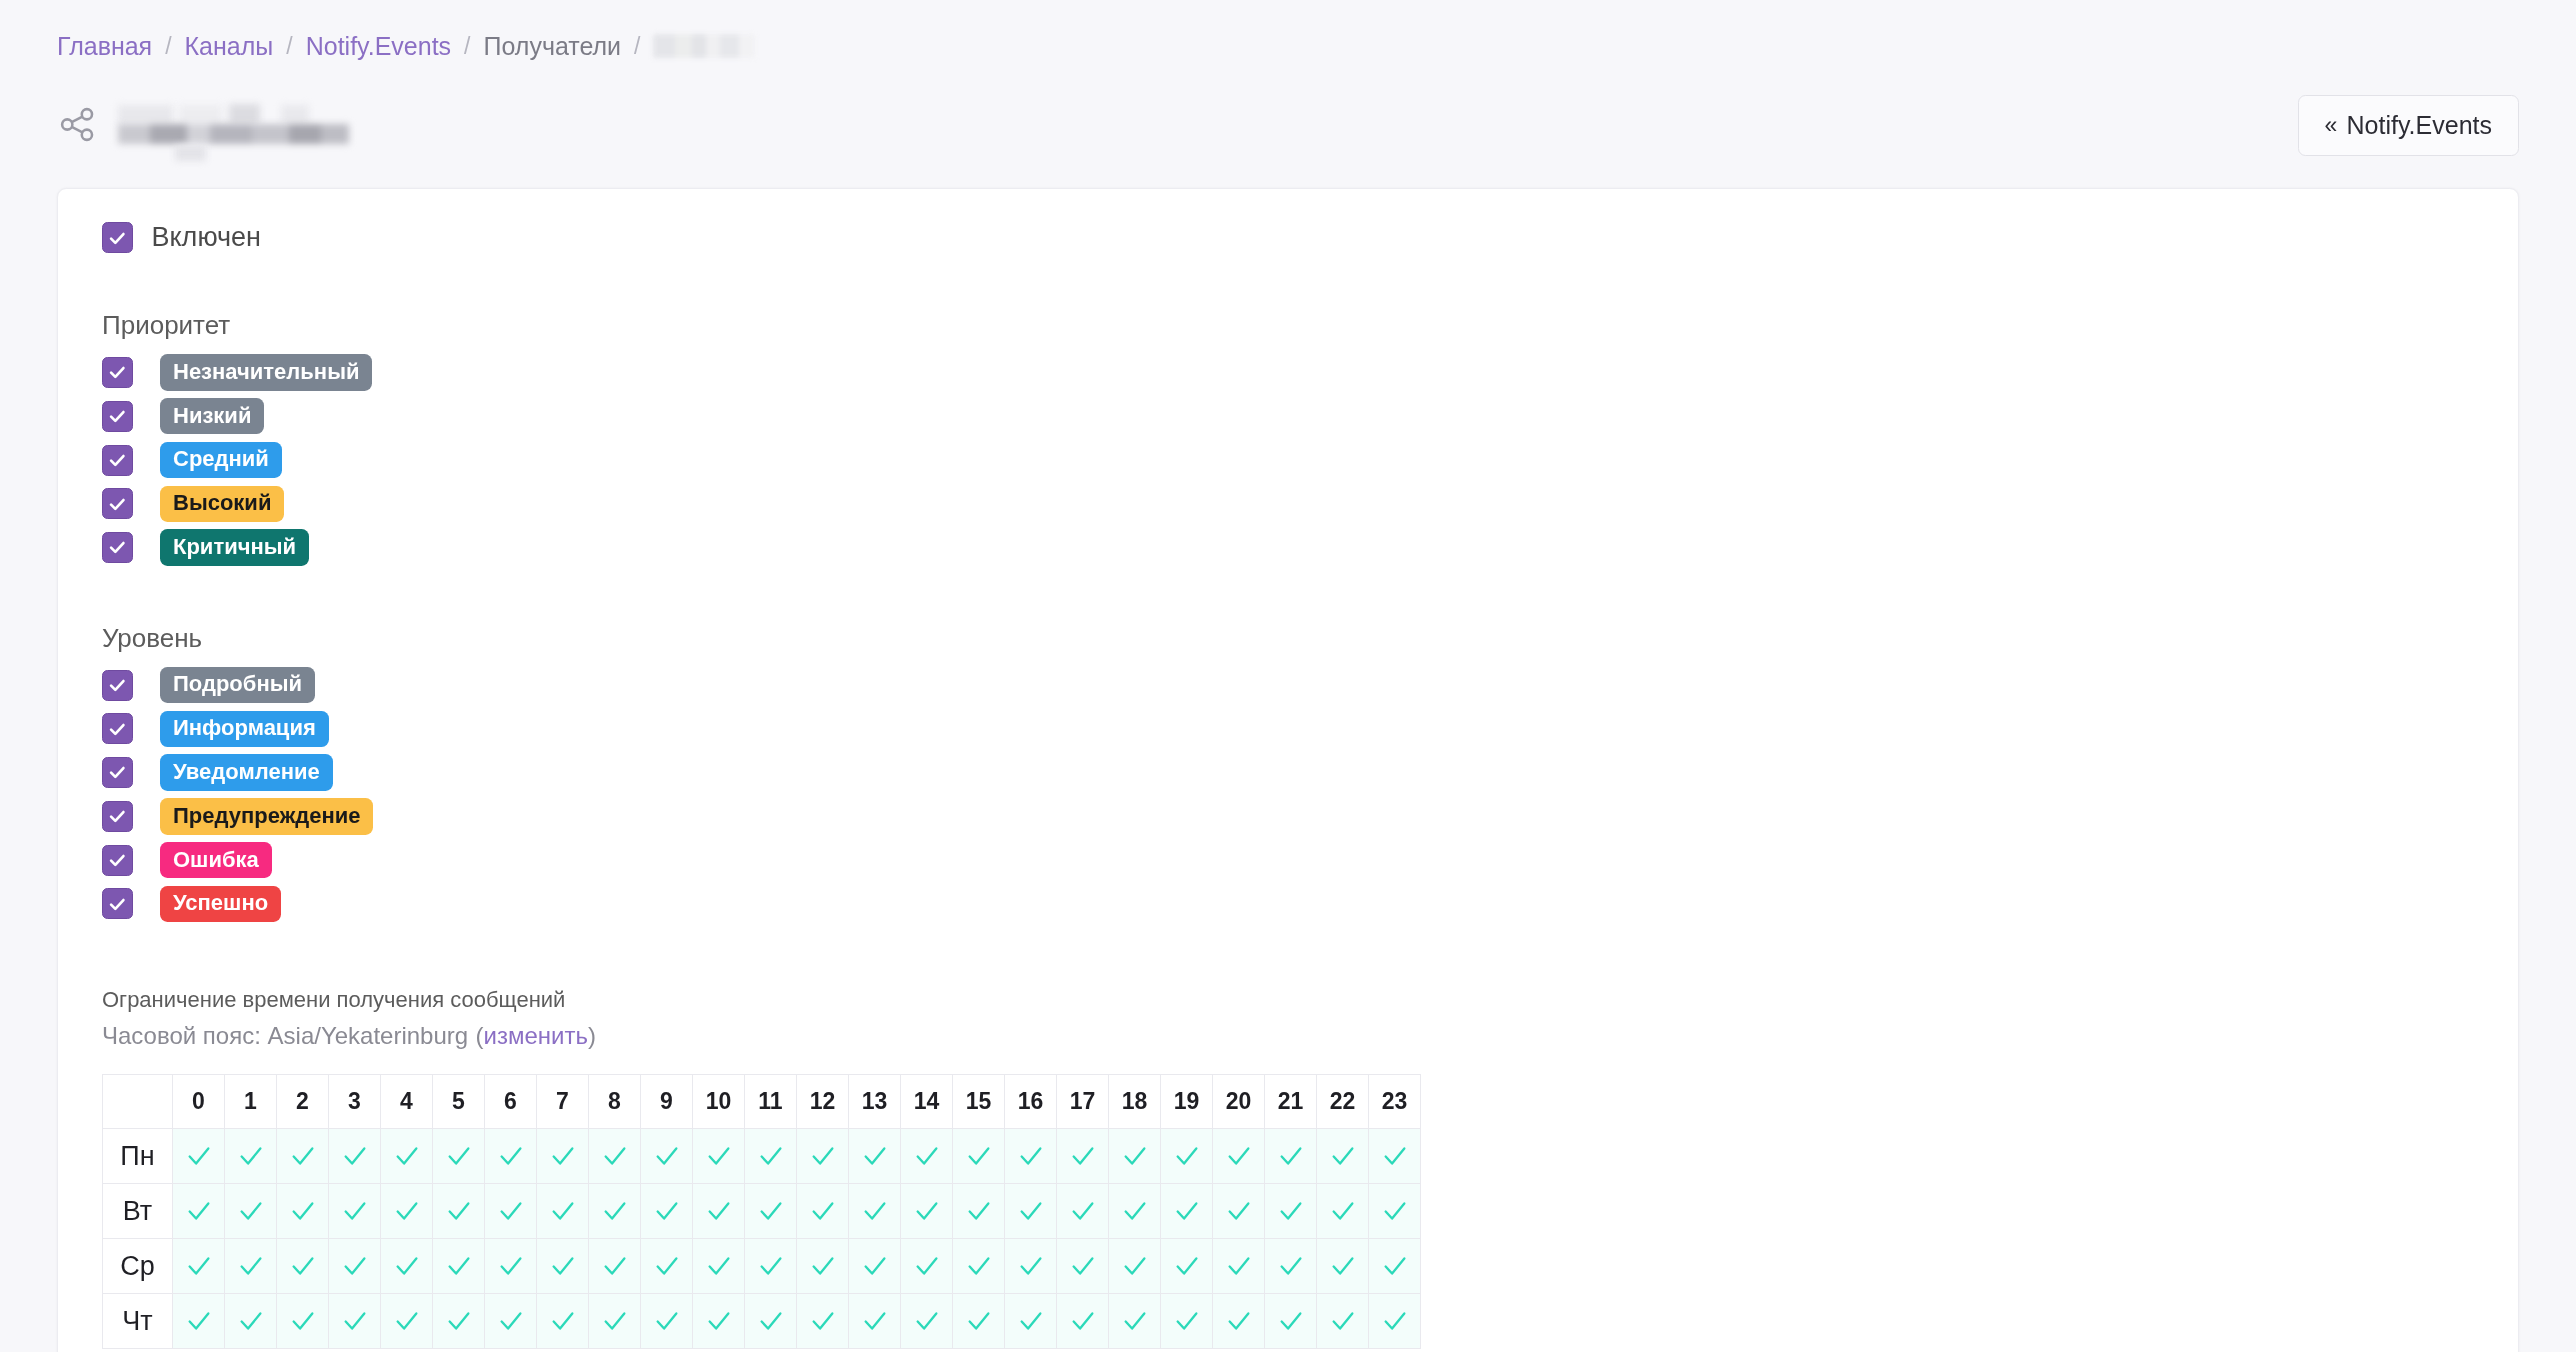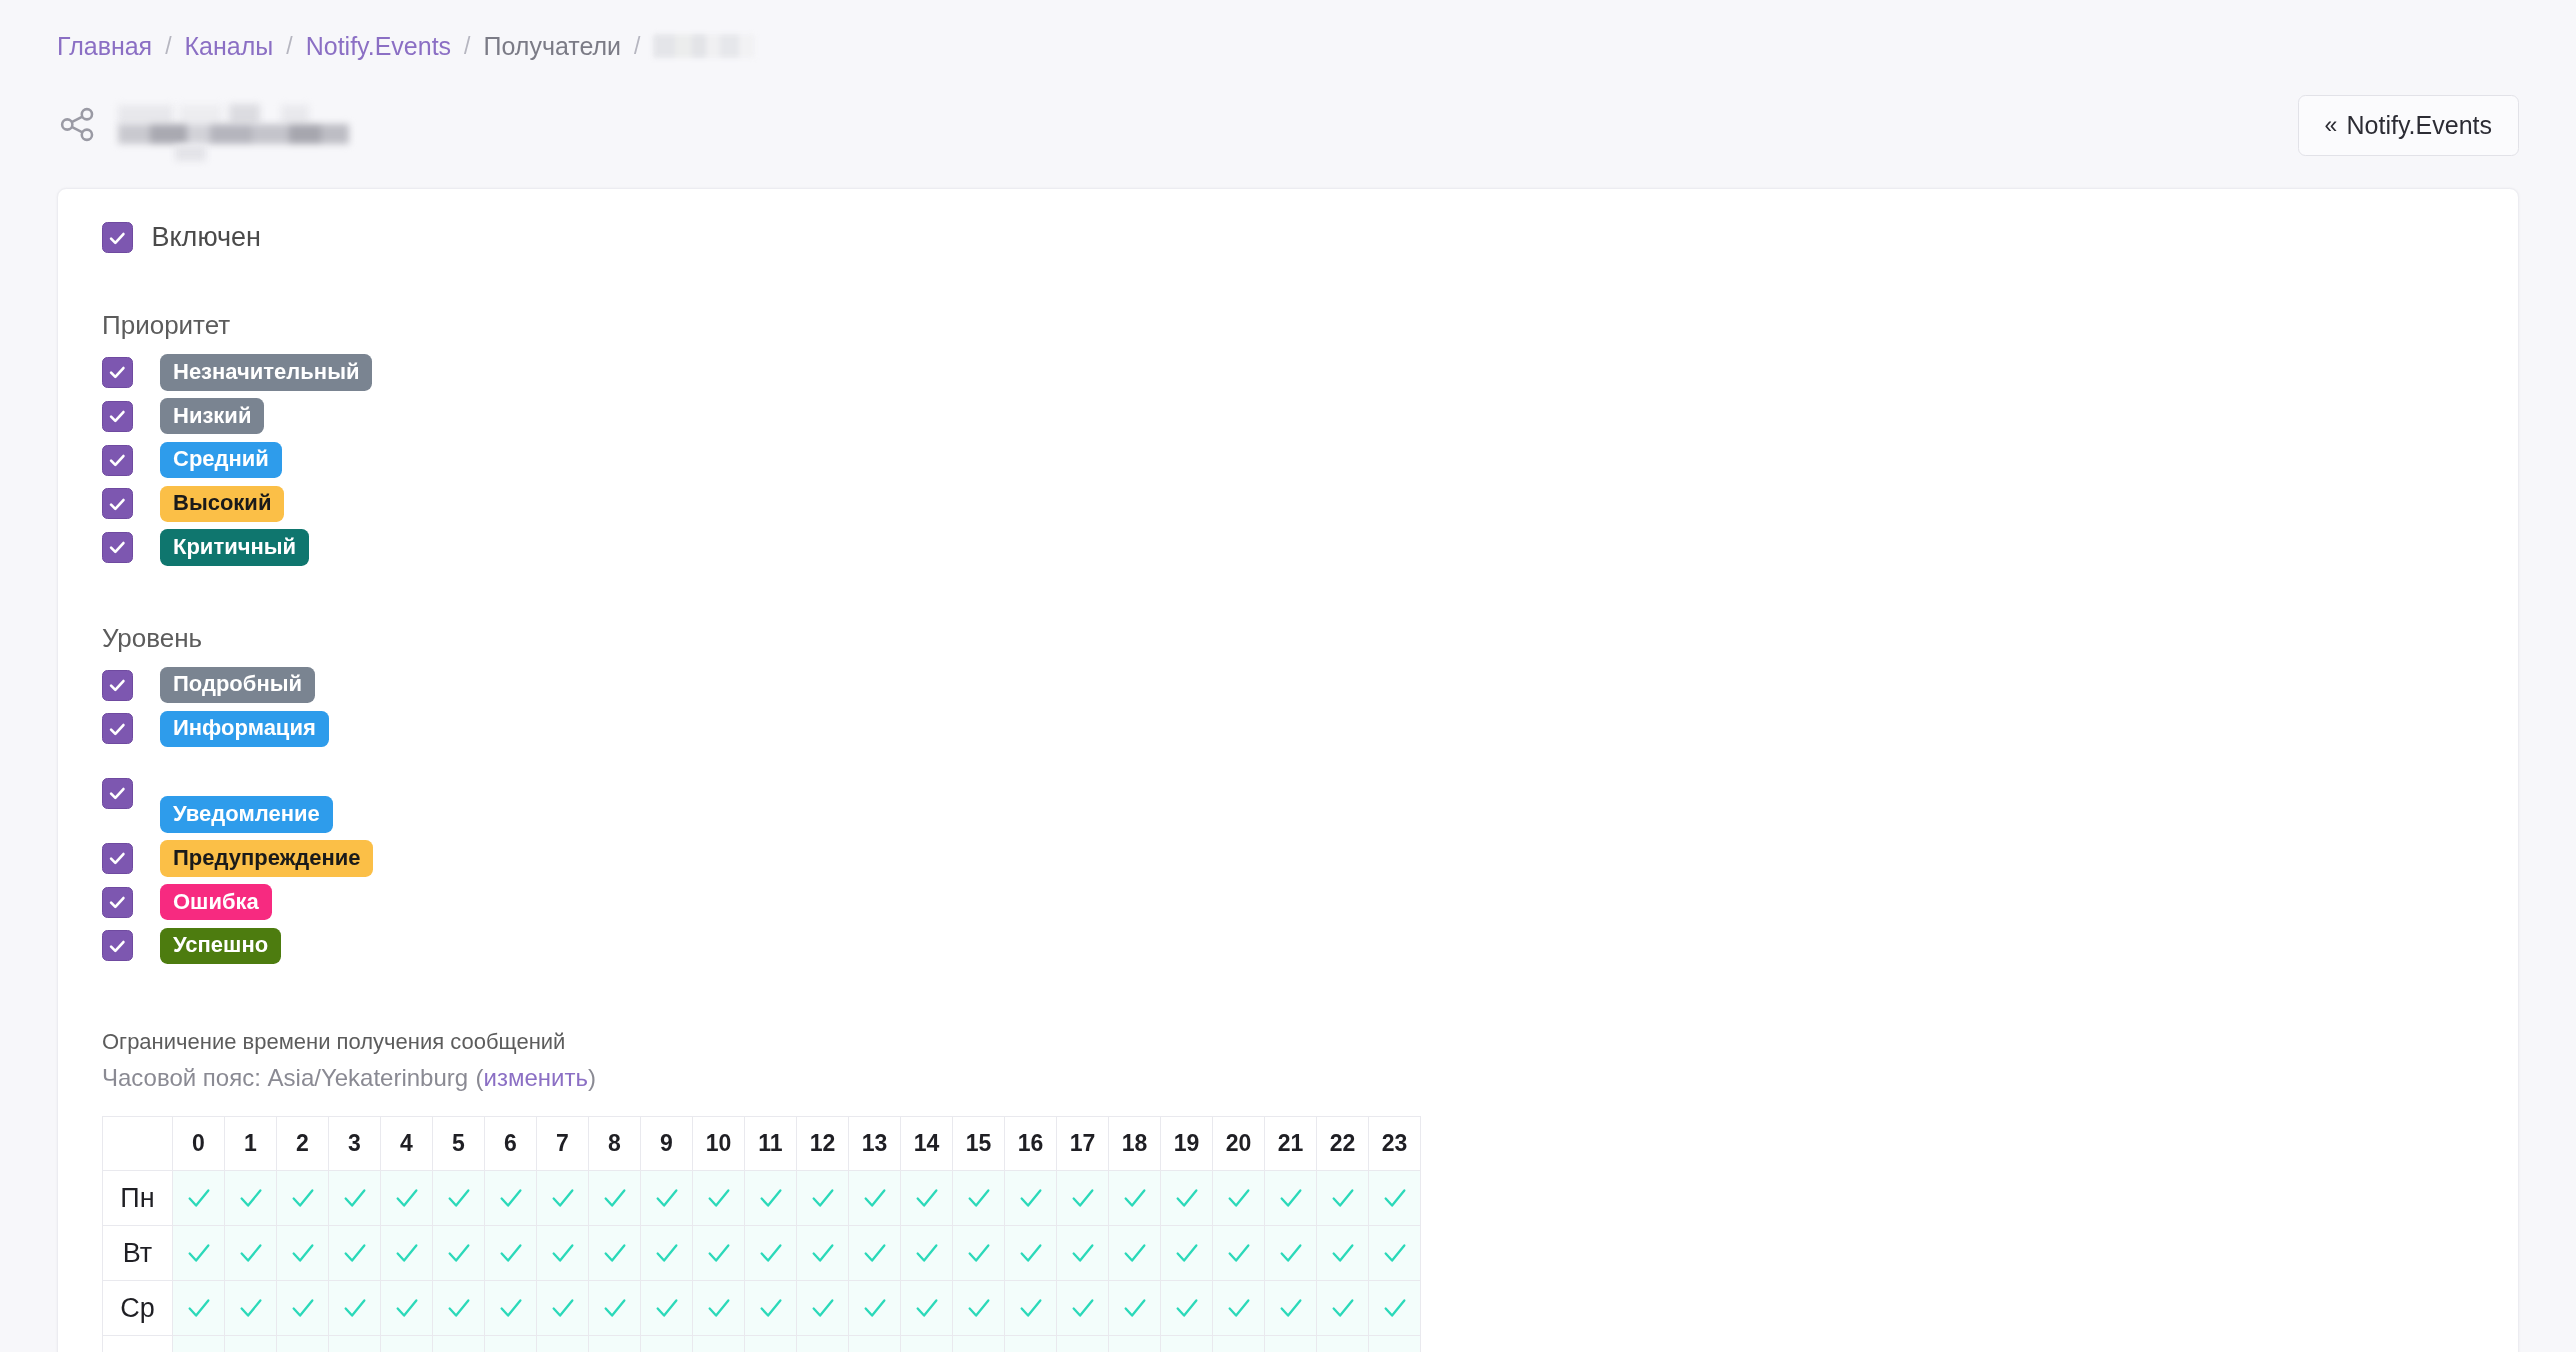--- a/index.html
+++ b/index.html
@@ -332,21 +332,21 @@
           </svg>
         </span>
         <span class="badge" style="background: rgb(46, 156, 235); color: rgb(255, 255, 255);">Информация</span>
       </div>
       <div class="badge-row">
         <span class="checkbox">
           <svg width="18.5" height="18.5" viewBox="0 0 24 24" fill="none" stroke="#ffffff" stroke-width="3.4" stroke-linecap="round" stroke-linejoin="round">
             <polyline points="4,12.5 9.5,18 20,6.5"></polyline>
           </svg>
         </span>
-        <span class="badge" style="background: rgb(46, 156, 235); color: rgb(255, 255, 255); margin-top: 42px;">Уведомление</span>
+        <span class="badge" style="background: rgb(46, 156, 235); color: rgb(255, 255, 255);">Уведомление</span>
       </div>
       <div class="badge-row">
         <span class="checkbox">
           <svg width="18.5" height="18.5" viewBox="0 0 24 24" fill="none" stroke="#ffffff" stroke-width="3.4" stroke-linecap="round" stroke-linejoin="round">
             <polyline points="4,12.5 9.5,18 20,6.5"></polyline>
           </svg>
         </span>
         <span class="badge" style="background: rgb(251, 191, 71); color: rgb(26, 26, 26);">Предупреждение</span>
       </div>
       <div class="badge-row">
@@ -356,21 +356,21 @@
           </svg>
         </span>
         <span class="badge" style="background: rgb(247, 42, 128); color: rgb(255, 255, 255);">Ошибка</span>
       </div>
       <div class="badge-row">
         <span class="checkbox">
           <svg width="18.5" height="18.5" viewBox="0 0 24 24" fill="none" stroke="#ffffff" stroke-width="3.4" stroke-linecap="round" stroke-linejoin="round">
             <polyline points="4,12.5 9.5,18 20,6.5"></polyline>
           </svg>
         </span>
-        <span class="badge" style="background: #4d7c0f; color: rgb(255, 255, 255);">Успешно</span>
+        <span class="badge" style="background: #ef4444; color: rgb(255, 255, 255);">Успешно</span>
       </div>
     </div>
 
   <div class="limit-title">Ограничение времени получения сообщений</div>
   <div class="tz-line">
     <span>Часовой пояс:</span>
     <span>Asia/Yekaterinburg</span><span style="margin-left:7.4px">(</span><a href="#">изменить</a><span>)</span>
   </div>
 
   <table class="hours">

